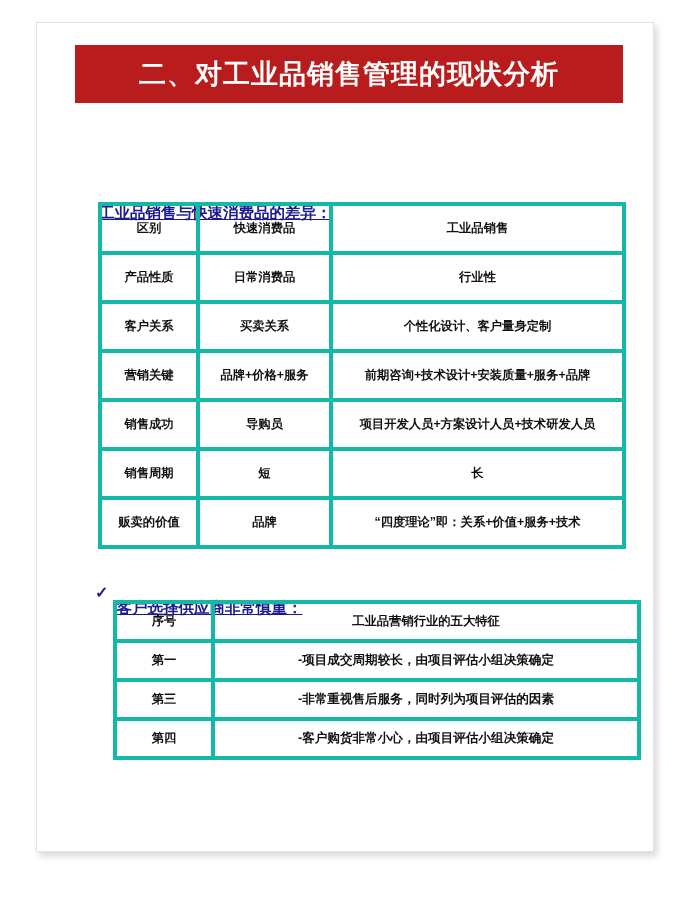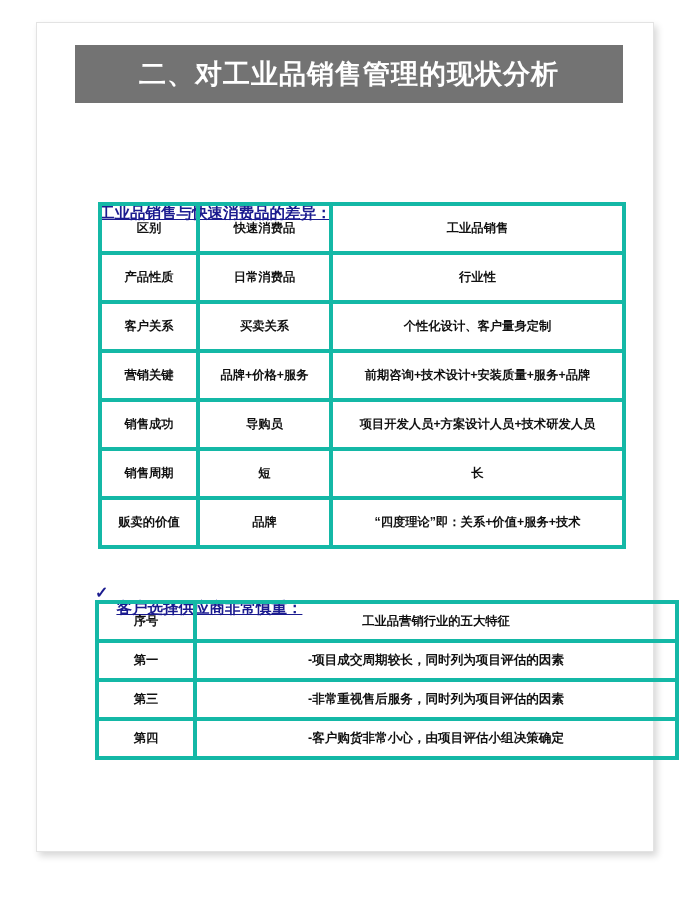--- a/index.html
+++ b/index.html
@@ -23,21 +23,21 @@
     border: 1px solid #e3e3e3;
     box-shadow: 3px 4px 7px rgba(0,0,0,0.16);
     box-sizing: border-box;
   }
   .banner {
     position: absolute;
     left: 38px;
     top: 22px;
     width: 548px;
     height: 58px;
-    background: #737373;
+    background: #b91c1c;
     display: flex;
     align-items: center;
     justify-content: center;
   }
   .banner-text {
     color: #ffffff;
     font-size: 27px;
     font-weight: bold;
     letter-spacing: 1px;
     white-space: nowrap;
@@ -75,23 +75,23 @@
     border-collapse: collapse;
     table-layout: fixed;
     position: absolute;
   }
   #table-1 {
     left: 61px;
     top: 179px;
     width: 528px;
   }
   #table-2 {
-    left: 58px;
+    left: 76px;
     top: 577px;
-    width: 584px;
+    width: 528px;
   }
   td {
     border: 4px solid #14b8a6;
     text-align: center;
     vertical-align: middle;
     color: #111111;
     font-size: 12.3px;
     font-weight: bold;
     padding: 0 2px;
     white-space: nowrap;
@@ -162,21 +162,21 @@
   </div>
 
   <table id="table-2">
     <tbody>
       <tr>
         <td class="first-col">序号</td>
         <td>工业品营销行业的五大特征</td>
       </tr>
       <tr>
         <td class="first-col">第一</td>
-        <td class="t2-text">-项目成交周期较长，同时列为项目评估的因素</td>
+        <td class="t2-text">-项目成交周期较长，由项目评估小组决策确定</td>
       </tr>
       <tr>
         <td class="first-col">第三</td>
         <td class="t2-text">-非常重视售后服务，同时列为项目评估的因素</td>
       </tr>
       <tr>
         <td class="first-col">第四</td>
         <td class="t2-text">-客户购货非常小心，由项目评估小组决策确定</td>
       </tr>
     </tbody>

